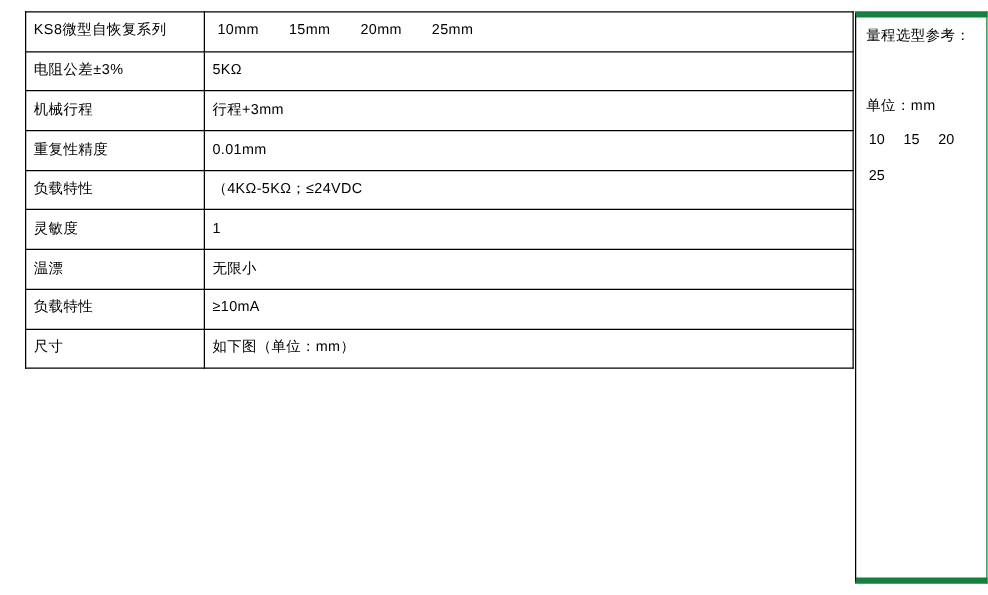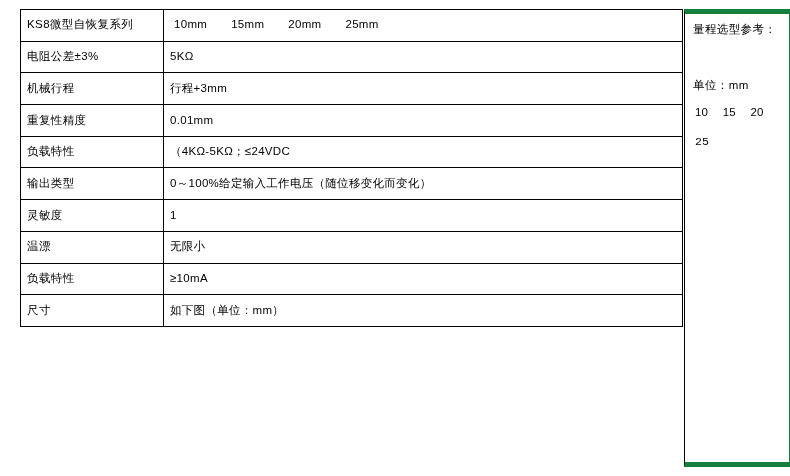--- a/index.html
+++ b/index.html
@@ -81,21 +81,20 @@
   }
   .note .n-row {
     display: flex;
     gap: 15px;
     margin-bottom: 13px;
     padding-left: 2px;
     text-align: right;
   }
   .note .n-row2 {
     padding-left: 2px;
-    font-family: Liberation Mono, monospace;
   }
   
   .spec-table td:last-child {
     border-right: 1px solid #000000;
   }
 </style>
 </head>
 <body>
 
 <div class="page">
@@ -123,24 +122,20 @@
       </tr>
       <tr>
         <td class="label">重复性精度</td>
         <td class="value">0.01mm</td>
       </tr>
       <tr>
         <td class="label">负载特性</td>
         <td class="value">（4KΩ-5KΩ；≤24VDC</td>
       </tr>
       <tr>
-        <td class="label">输出类型</td>
-        <td class="value">0～100%给定输入工作电压（随位移变化而变化）</td>
-      </tr>
-      <tr>
         <td class="label">灵敏度</td>
         <td class="value">1</td>
       </tr>
       <tr>
         <td class="label">温漂</td>
         <td class="value">无限小</td>
       </tr>
       <tr>
         <td class="label">负载特性</td>
         <td class="value">≥10mA</td>

